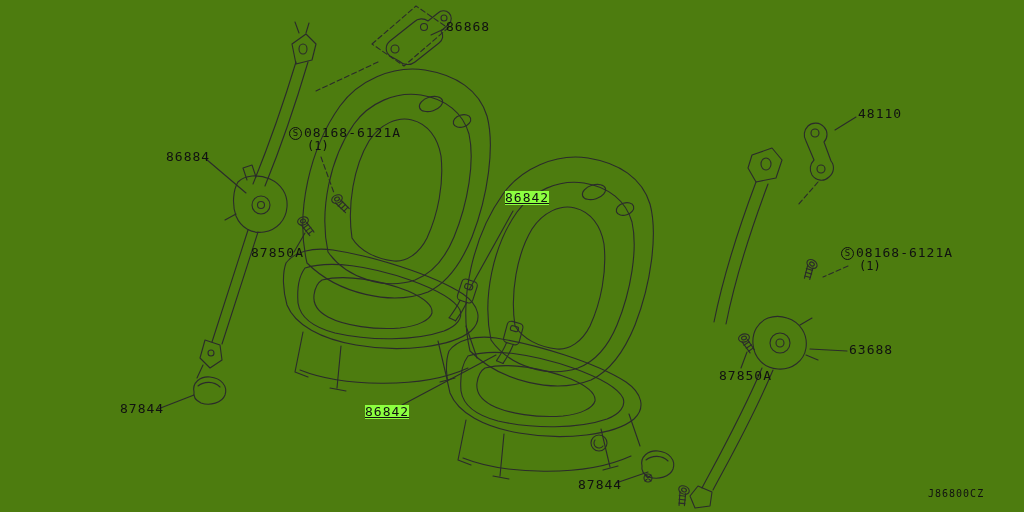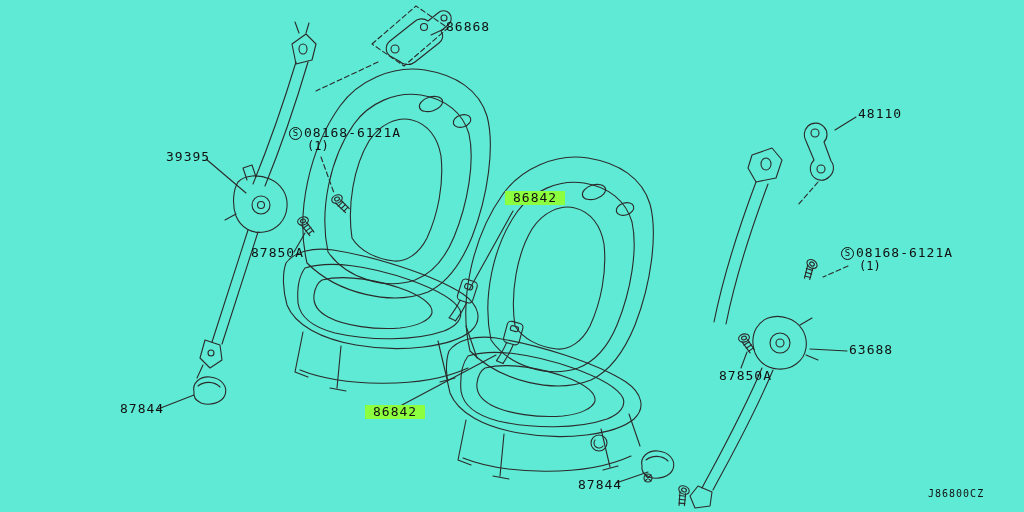--- a/index.html
+++ b/index.html
@@ -1,23 +1,23 @@
 <!DOCTYPE html>
 <html style="--hl: #8CFF3F;"><head>
 <meta charset="utf-8">
 <style>
   * { margin:0; padding:0; box-sizing:border-box; }
   html,body { width:1024px; height:512px; overflow:hidden; background:#fff; }
   body { font-family:"DejaVu Sans Mono","Liberation Mono",monospace; }
-  .stage { position:relative; width:1024px; height:512px; background:#5eead4; }
+  .stage { position:relative; width:1024px; height:512px; background:#4d7c0f; }
   svg.art { position:absolute; left:0; top:0; }
   .ln { stroke:#2b2b2b; fill:none; stroke-width:1.1; stroke-linecap:round; stroke-linejoin:round; }
   .dash { stroke-dasharray:5 3; }
   .label { position:absolute; font-size:13px; letter-spacing:1px; color:#111; white-space:nowrap; line-height:1.1; }
-  .label.hl { background:var(--hl,#8CFF3F); padding:0 8px; }
+  .label.hl { background:var(--hl,#8CFF3F); padding:0 0;text-decoration:underline; }
   .qty { font-size:12px; letter-spacing:0; }
   .s-wrap { display:flex; align-items:center; gap:2px; }
   .s-circle { display:inline-block; width:13px; height:13px; border:1.2px solid #111; border-radius:50%;
               font-size:9px; line-height:11px; text-align:center; letter-spacing:0; }
   .diagram-code { position:absolute; font-size:10px; letter-spacing:1px; color:#111; }
 </style>
 </head>
 <body>
 
 <div class="stage">
@@ -169,21 +169,21 @@
   </svg>
 
   <div class="label" style="left:446px;top:20px">86868</div>
 
   <div class="label s-wrap" style="left:289px;top:126px">
     <span class="s-circle">S</span>
     <span>08168-6121A</span>
   </div>
   <div class="label qty" style="left:307px;top:140px">(1)</div>
 
-  <div class="label" style="left:166px;top:150px">39395</div>
+  <div class="label" style="left:166px;top:150px">86884</div>
   <div class="label" style="left:251px;top:246px">87850A</div>
 
   <div class="label hl" style="left:505px;top:191px">86842</div>
 
   <div class="label" style="left:858px;top:107px">48110</div>
 
   <div class="label s-wrap" style="left:841px;top:246px">
     <span class="s-circle">S</span>
     <span>08168-6121A</span>
   </div>

